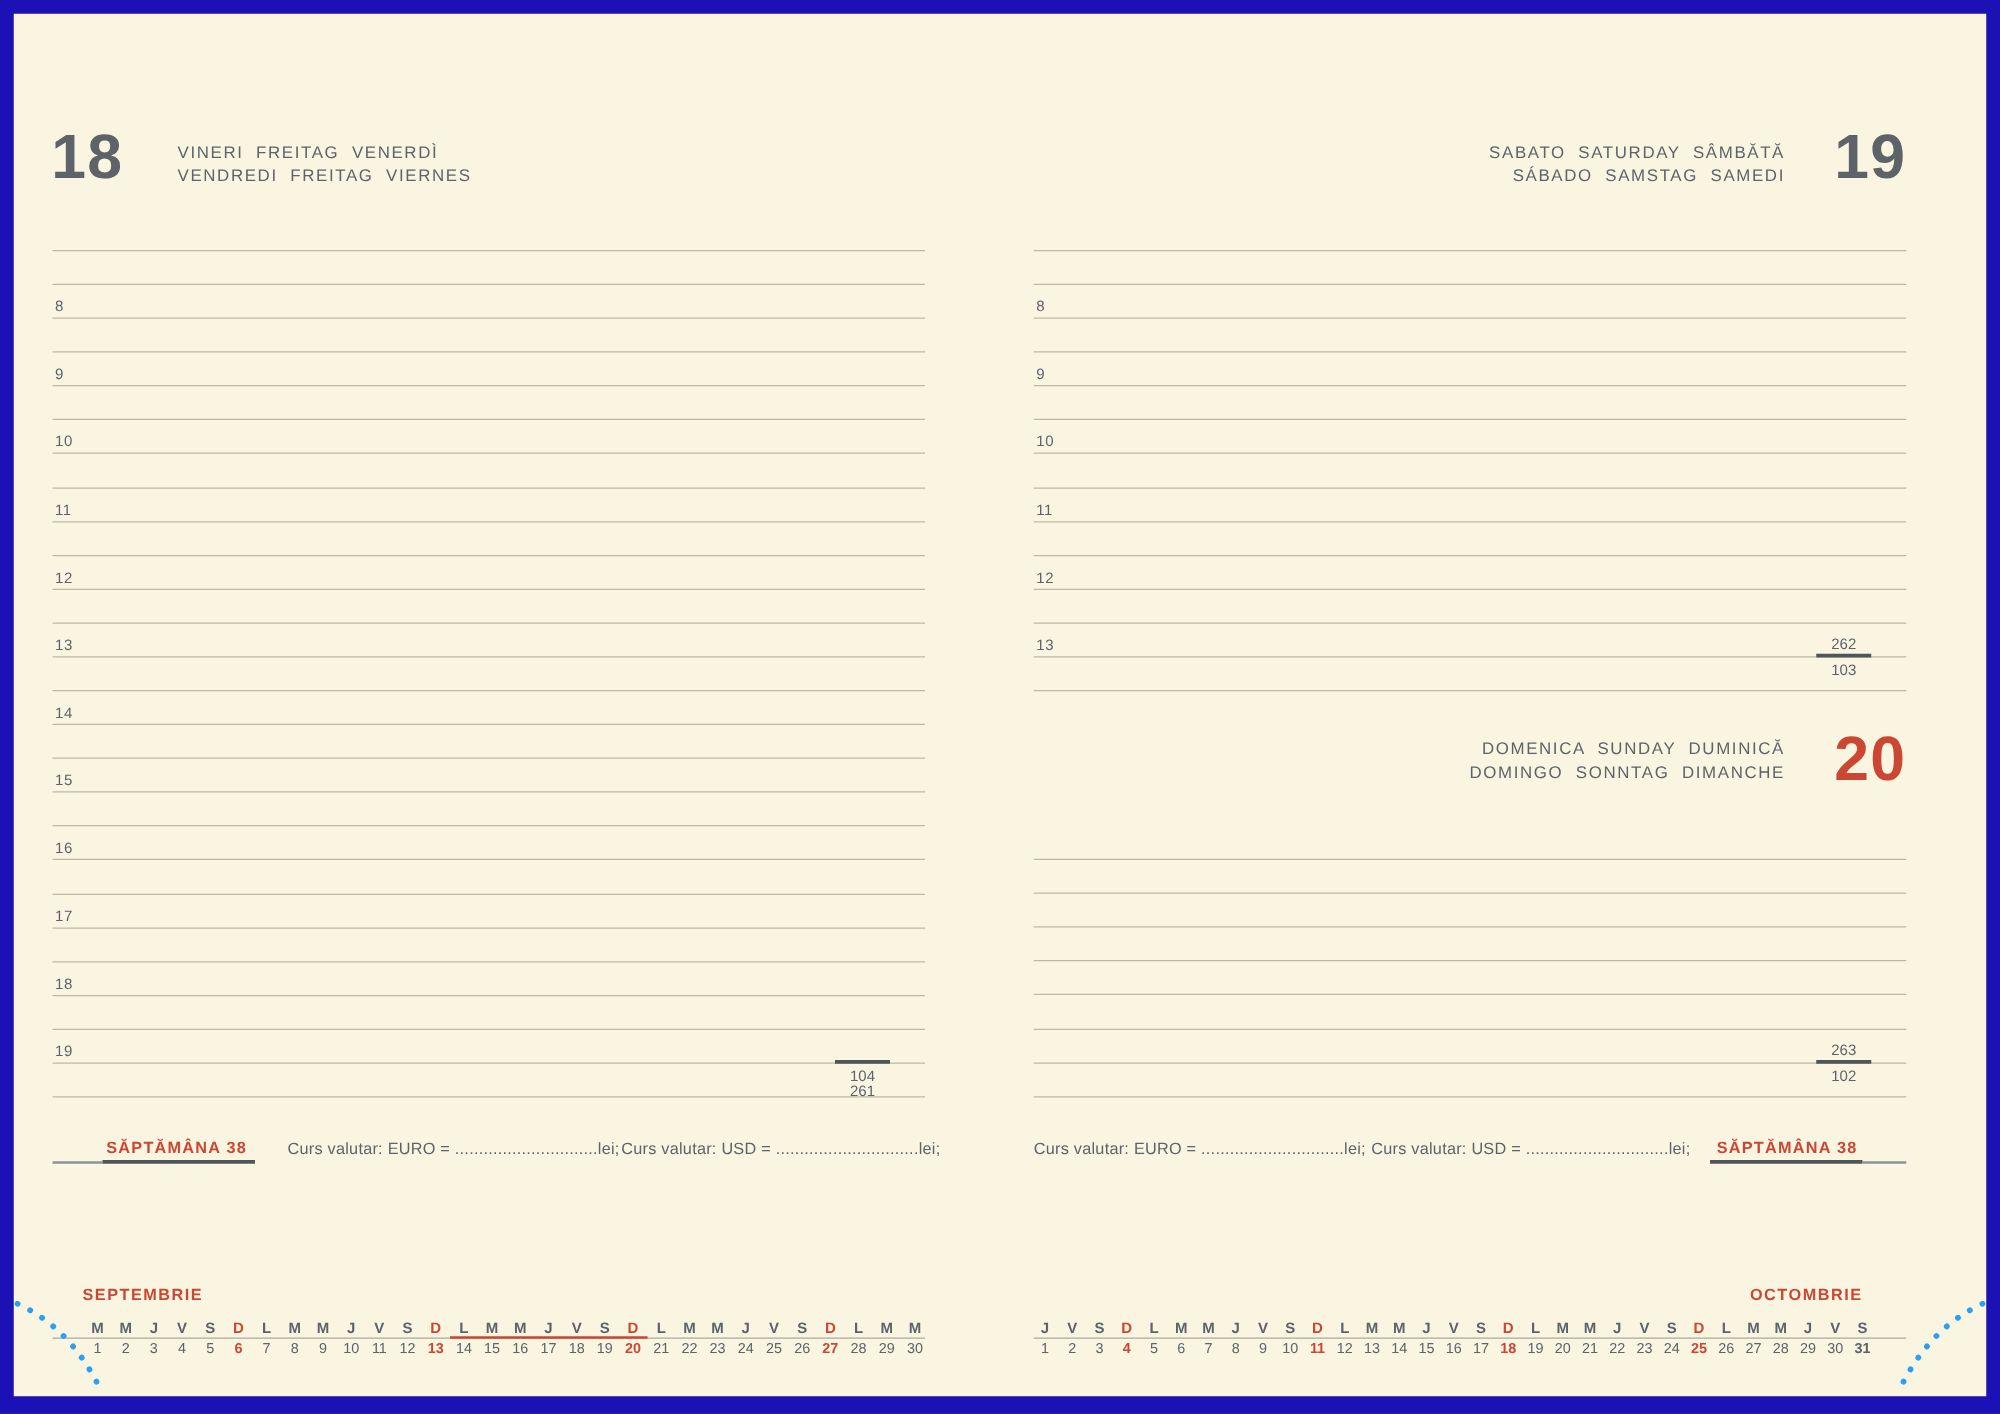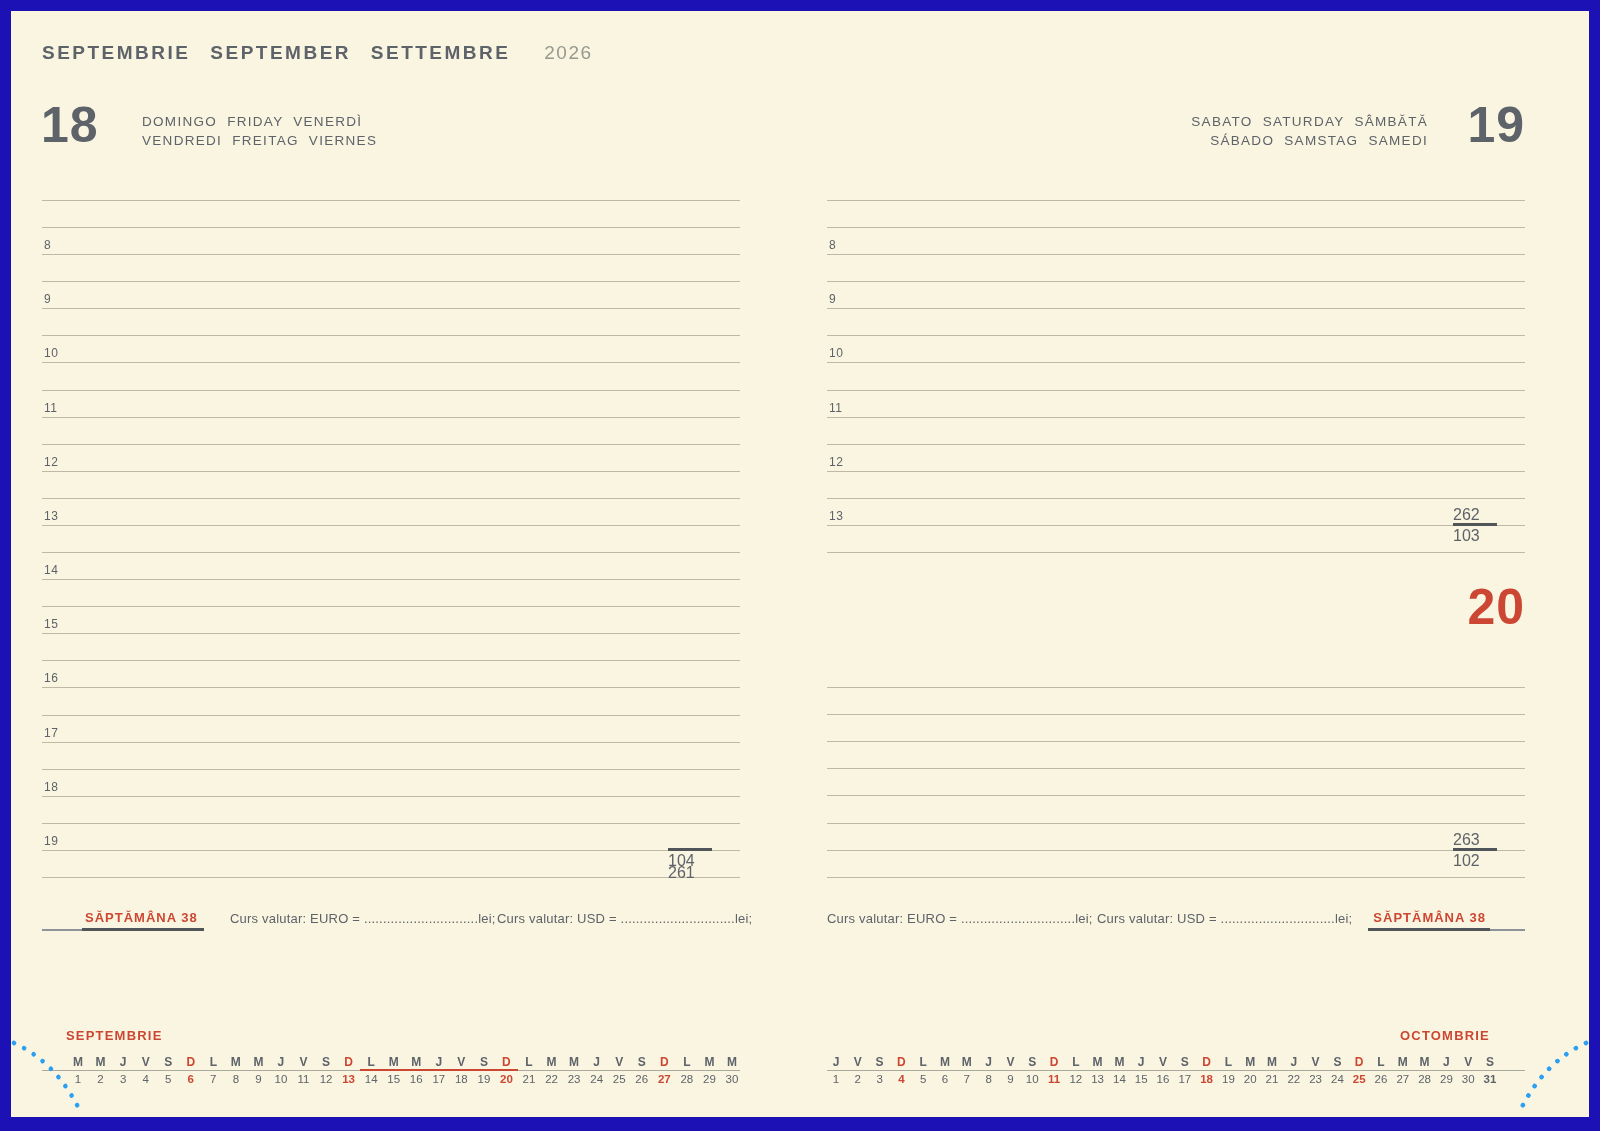--- a/index.html
+++ b/index.html
@@ -16,21 +16,21 @@
   .hdr-right{right:75px;text-align:right}
   .hdr-right .yr{margin-right:14px}
   .hdr-left .yr{margin-left:14px}
   .daynum{position:absolute;font-size:50px;line-height:48px;font-weight:700;color:var(--ink);letter-spacing:1px;white-space:nowrap}
   .daynum.red{color:var(--red)}
   .daynames{position:absolute;font-size:13.5px;line-height:19px;color:var(--ink);letter-spacing:1.3px;word-spacing:5px;white-space:nowrap}
   .daynames.right{text-align:right}
   .grid{position:absolute}
   .hline{position:absolute;left:0;right:0;height:1px;background:var(--rule)}
   .hournum{position:absolute;left:2px;font-size:12px;line-height:14px;color:var(--ink);letter-spacing:.5px}
-  .doy-top,.doy-bot{position:absolute;right:28px;width:44px;font-size:16px;line-height:14px;color:var(--ink)}
+  .doy-top,.doy-bot{position:absolute;right:28px;width:44px;text-align:center;font-size:12px;line-height:14px;color:var(--ink)}
   .doy-seg{position:absolute;right:28px;width:44px;height:3px;background:var(--dark)}
   .thinline{position:absolute;height:2px;background:#8d9398}
   .week-label{position:absolute;font-size:13px;font-weight:700;letter-spacing:1px;color:var(--red);white-space:nowrap}
   .week-underline{position:absolute;height:3px;background:var(--dark)}
   .curs{position:absolute;font-size:13px;color:var(--ink);letter-spacing:.2px;white-space:nowrap}
   .cal{position:absolute}
   .cal-title{position:absolute;top:0;font-size:13px;font-weight:700;letter-spacing:1.2px;color:var(--red);white-space:nowrap}
   .cal-cell{position:absolute;top:27px;width:24px;margin-left:-12px;text-align:center;font-size:12px;font-weight:700;color:var(--ink)}
   .cal-cell.red{color:var(--red)}
   .cal-line{position:absolute;top:42px;left:0;right:0;height:1px;background:#a9aa9d}
@@ -38,37 +38,37 @@
   .cal-date{position:absolute;top:45px;width:24px;margin-left:-12px;text-align:center;font-size:11.5px;color:var(--ink)}
   .cal-date.red{color:var(--red);font-weight:700}
   .dots{position:absolute;left:0;top:0;pointer-events:none}
 </style>
 </head>
 <body>
 
 <div class="canvas">
   <div class="page"></div>
 
-  <div class="hdr hdr-left">
-    <span>SEPTEMBRIE SEPTEMBER SETTEMBRE</span>
-    <span class="yr">2026</span>
-  </div>
 
   <div class="daynum" style="left:41px;top:101px">18</div>
   <div class="daynames" style="left:142px;top:112px">
-    <div>DOMINGO FRIDAY VENERDÌ</div>
+    <div>VINERI FREITAG VENERDÌ</div>
     <div>VENDREDI FREITAG VIERNES</div>
   </div>
 
   <div class="daynames right" style="right:172px;top:112px">
     <div>SABATO SATURDAY SÂMBĂTĂ</div>
     <div>SÁBADO SAMSTAG SAMEDI</div>
   </div>
   <div class="daynum" style="right:75px;top:101px">19</div>
 
+  <div class="daynames right" style="right:172px;top:589px">
+    <div>DOMENICA SUNDAY DUMINICĂ</div>
+    <div>DOMINGO SONNTAG DIMANCHE</div>
+  </div>
   <div class="daynum red" style="right:75px;top:583px">20</div>
 
   <div class="grid" id="grid18" style="left:42px;top:200px;width:698px;height:680px">
       <div class="hline" style="top: 0px;"></div>
       <div class="hline" style="top: 27.08px;"></div>
       <div class="hline" style="top: 54.16px;"></div>
       <div class="hline" style="top: 81.24px;"></div>
       <div class="hline" style="top: 108.32px;"></div>
       <div class="hline" style="top: 135.4px;"></div>
       <div class="hline" style="top: 162.48px;"></div>

